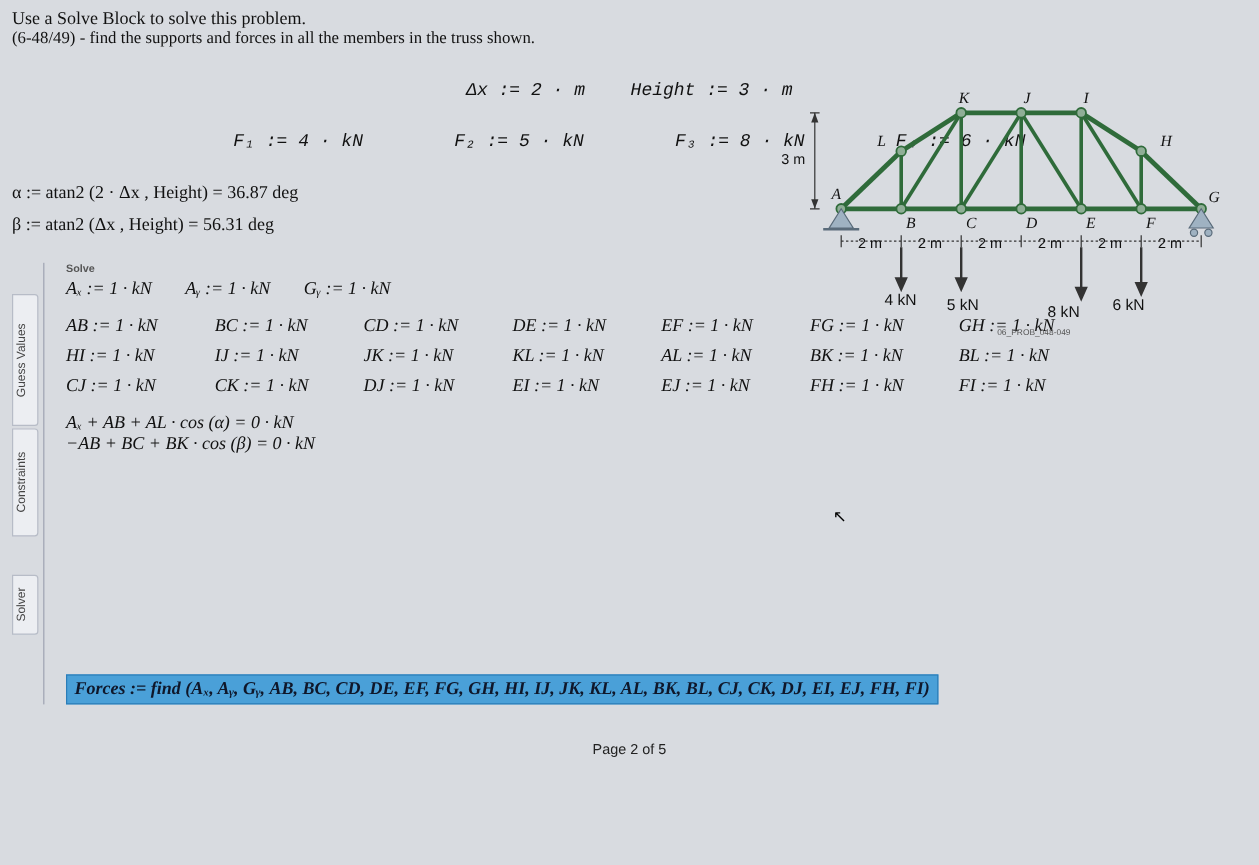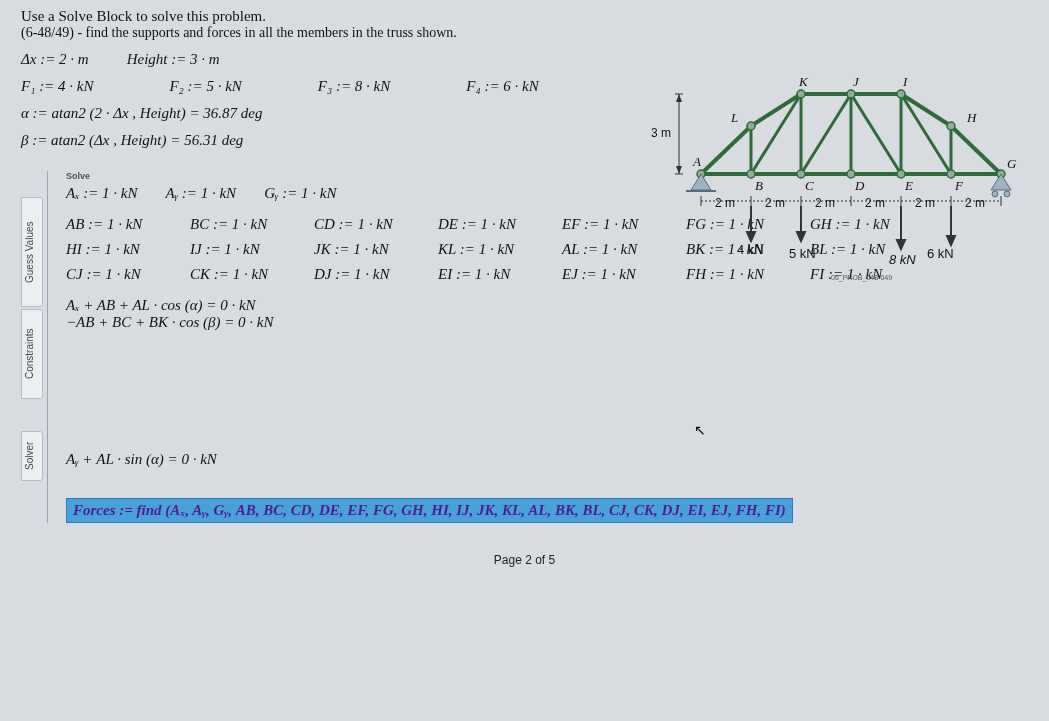--- a/index.html
+++ b/index.html
@@ -7,37 +7,38 @@
     margin: 0;
     padding: 0;
     font-family: 'Times New Roman', serif;
     background: #d8dbe0;
     width: 1049px;
     height: 721px;
     overflow: hidden;
     position: relative;
   }
   .page {
-    padding: 8px 21px;
+    padding: 8px 10px;
     font-size: 15px;
     color: #111;
   }
   .problem-header { margin-bottom: 6px; }
   .problem-title { font-size: 15px; }
   .problem-desc { font-size: 14px; }
   .defs-row {
     display: flex;
     gap: 38px;
-    margin: 10px 0;
+    margin: 26px 0;
     font-style: italic;
-    font-family: Liberation Serif, serif;
+    font-family: Liberation Mono, monospace;
+    justify-content: center;
   }
   .defs-row2 { gap: 76px; }
   .eq { white-space: nowrap; }
-  .eq-block { margin: 10px 0 4px 0; font-style: italic; }
+  .eq-block { margin: 10px 0 4px 0; }
   .solve-area {
     margin-top: 22px;
     display: flex;
   }
   .side-tabs {
     display: flex;
     flex-direction: column;
     justify-content: flex-start;
     width: 22px;
     margin-right: 4px;
@@ -82,26 +83,27 @@
   .member-grid .eq { min-width: 96px; }
   .constraints {
     display: flex;
     gap: 120px;
     font-style: italic;
     margin: 6px 0 30px 0;
     flex-direction: column;
   }
   .solver-line {
     background: #4aa0d8;
-    color: #4c1d95;
+    color: #0f172a;
     display: inline-block;
     padding: 3px 6px;
     font-style: italic;
     font-weight: bold;
     border: 1px solid #2b7db8;
+    margin-top: 33px;
   }
   .footer {
     text-align: center;
     font-family: Arial, sans-serif;
     font-size: 12px;
     color: #222;
     margin-top: 30px;
   }
   .truss-fig {
     position: absolute;
@@ -185,21 +187,20 @@
         <span class="eq">FH := 1 · kN</span>
         <span class="eq">FI := 1 · kN</span>
       </div>
 
       <div class="constraints">
         <div>
           <div class="eq">Aₓ + AB + AL · cos (α) = 0 · kN</div>
           <div class="eq">−AB + BC + BK · cos (β) = 0 · kN</div>
         </div>
         <div>
-          <div class="eq">Aᵧ + AL · sin (α) = 0 · kN</div>
         </div>
       </div>
 
       <div>
         <span class="solver-line">Forces := find (Aₓ, Aᵧ, Gᵧ, AB, BC, CD, DE, EF, FG, GH, HI, IJ, JK, KL, AL, BK, BL, CJ, CK, DJ, EI, EJ, FH, FI)</span>
       </div>
     </div>
   </div>
 
   <div class="footer">Page 2 of 5</div>
@@ -303,19 +304,19 @@
 
   <span class="dim" style="left:84px; top:140px;">2 m</span>
   <span class="dim" style="left:134px; top:140px;">2 m</span>
   <span class="dim" style="left:184px; top:140px;">2 m</span>
   <span class="dim" style="left:234px; top:140px;">2 m</span>
   <span class="dim" style="left:284px; top:140px;">2 m</span>
   <span class="dim" style="left:334px; top:140px;">2 m</span>
 
   <span class="load" style="left:106px; top:186px;">4 kN</span>
   <span class="load" style="left:158px; top:190px;">5 kN</span>
-  <span class="load" style="left:258px; top:196px;font-style:italic;">8 kN</span>
+  <span class="load" style="left:242px; top:196px;">8 kN</span>
   <span class="load" style="left:296px; top:190px;">6 kN</span>
 
   <span class="small" style="left:200px; top:218px;">06_PROB_048-049</span>
 </div>
 
 <span class="cursor" style="position:absolute; left:694px; top:422px;">↖</span>
 
 </body></html>

